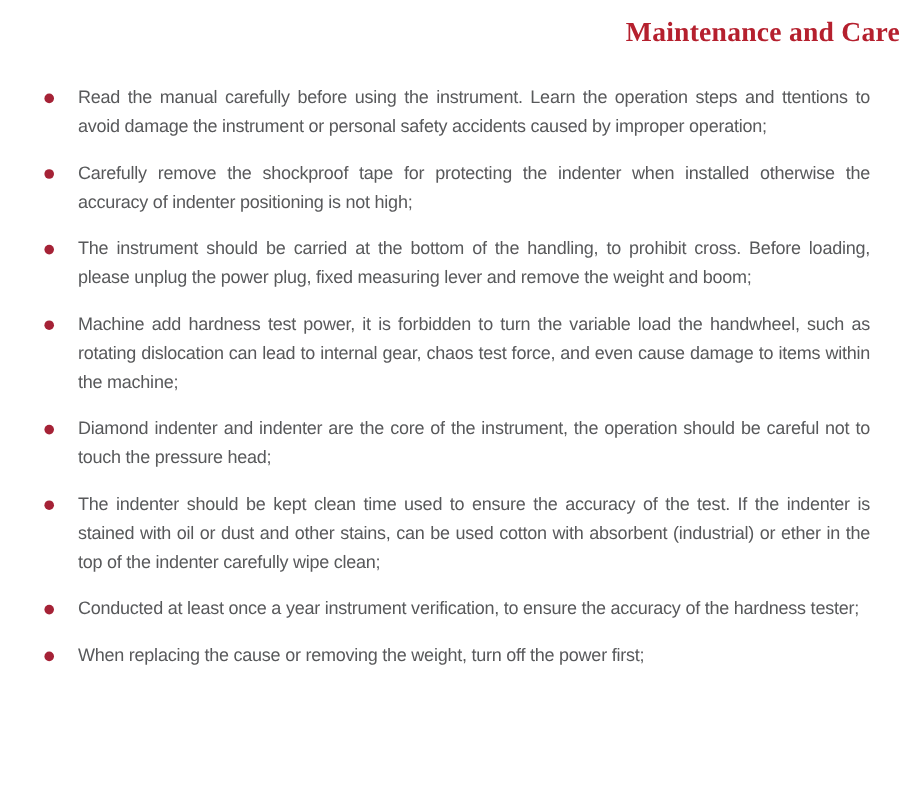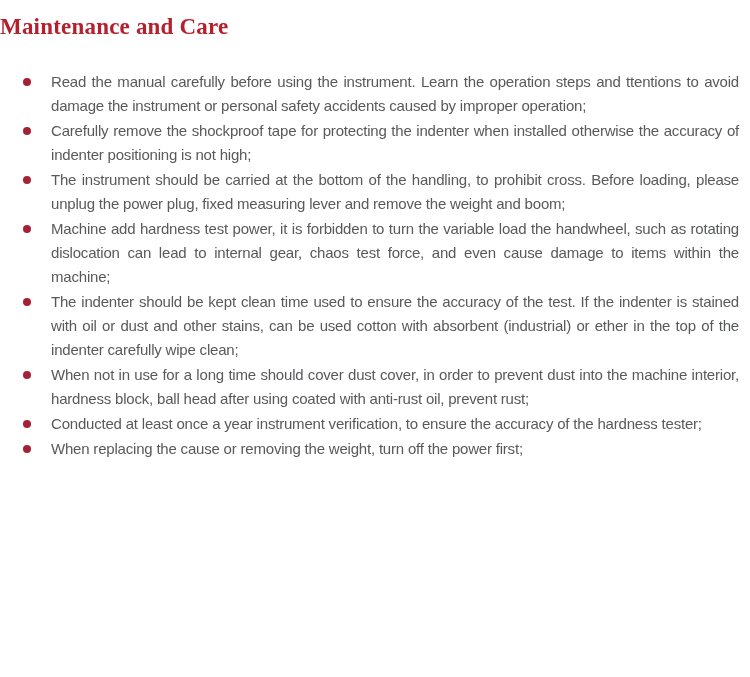--- a/index.html
+++ b/index.html
@@ -11,37 +11,37 @@
     position: relative;
     width: 750px;
     height: 677px;
     box-sizing: border-box;
     background: var(--color-background, #ffffff);
     font-family: "Liberation Sans", sans-serif;
     overflow: hidden;
   }
   .title {
     margin: 14px 0 0 0;
-    text-align: left;
+    text-align: right;
     font-family: "Liberation Serif", serif;
     font-weight: bold;
     font-size: 23px;
     line-height: 26px;
     letter-spacing: 0.2px;
     color: var(--color-title, #B5202E);
   }
   .list {
     list-style: none;
     margin: 30px 0 0 0;
     padding: 0 10px 0 20px;
   }
   .item {
     position: relative;
     padding-left: 30px;
-    margin: 1px;
+    margin: 15px;
   }
   .bullet {
     position: absolute;
     left: 2px;
     top: 8px;
     width: 8px;
     height: 8px;
     border-radius: 50%;
     background: var(--color-bullet, #A52236);
   }
@@ -73,25 +73,25 @@
     <li class="item">
       <span class="bullet"></span>
       <span class="item-text">The instrument should be carried at the bottom of the handling, to prohibit cross. Before loading, please unplug the power plug, fixed measuring lever and remove the weight and boom;</span>
     </li>
     <li class="item">
       <span class="bullet"></span>
       <span class="item-text">Machine add hardness test power, it is forbidden to turn the variable load the handwheel, such as rotating dislocation can lead to internal gear, chaos test force, and even cause damage to items within the machine;</span>
     </li>
     <li class="item">
       <span class="bullet"></span>
-      <span class="item-text">The indenter should be kept clean time used to ensure the accuracy of the test. If the indenter is stained with oil or dust and other stains, can be used cotton with absorbent (industrial) or ether in the top of the indenter carefully wipe clean;</span>
+      <span class="item-text">Diamond indenter and indenter are the core of the instrument, the operation should be careful not to touch the pressure head;</span>
     </li>
     <li class="item">
       <span class="bullet"></span>
-      <span class="item-text">When not in use for a long time should cover dust cover, in order to prevent dust into the machine interior, hardness block, ball head after using coated with anti-rust oil, prevent rust;</span>
+      <span class="item-text">The indenter should be kept clean time used to ensure the accuracy of the test. If the indenter is stained with oil or dust and other stains, can be used cotton with absorbent (industrial) or ether in the top of the indenter carefully wipe clean;</span>
     </li>
     <li class="item">
       <span class="bullet"></span>
       <span class="item-text">Conducted at least once a year instrument verification, to ensure the accuracy of the hardness tester;</span>
     </li>
     <li class="item">
       <span class="bullet"></span>
       <span class="item-text">When replacing the cause or removing the weight, turn off the power first;</span>
     </li>
   </ul>

